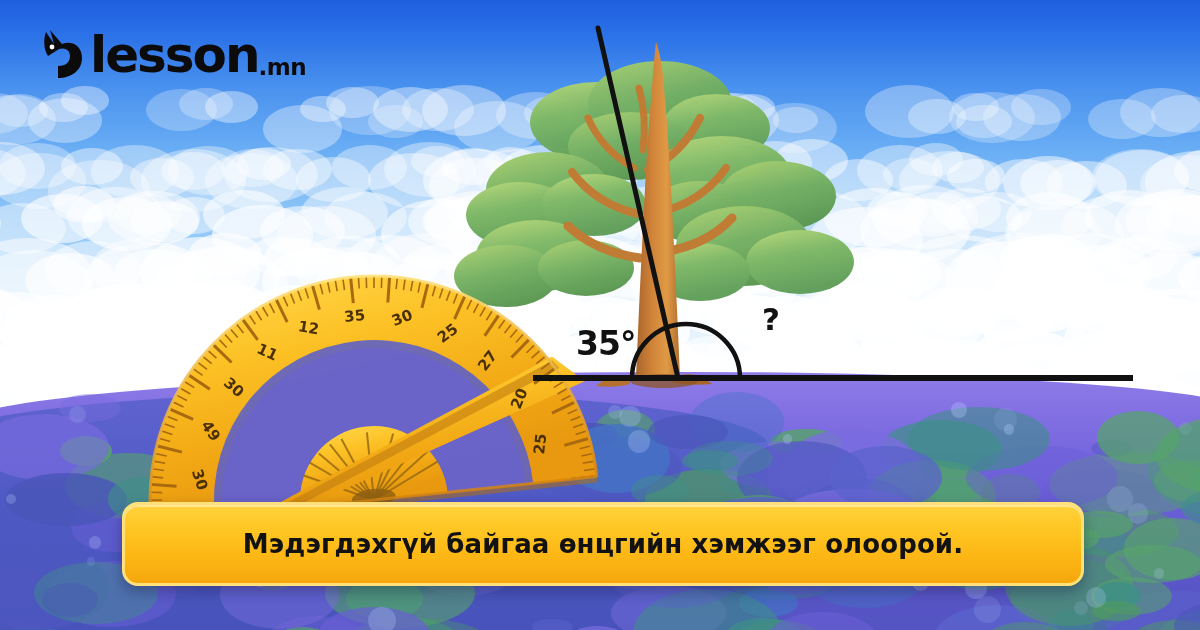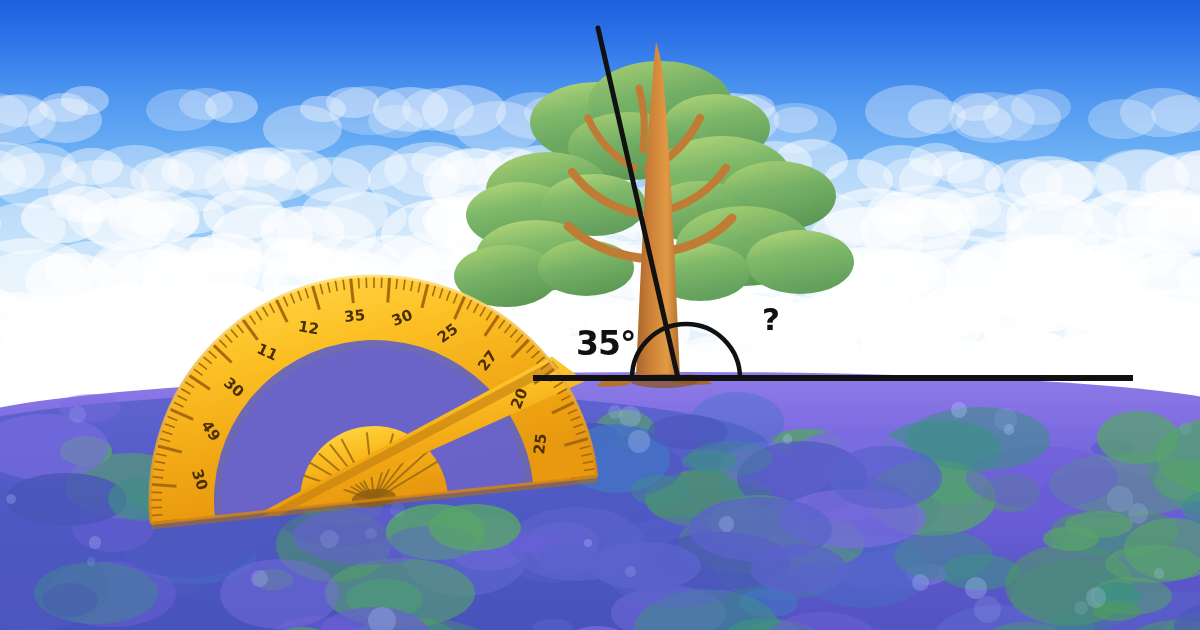--- a/index.html
+++ b/index.html
@@ -861,15 +861,28 @@
     <path d="M632 378 A 54 54 0 0 1 740 378" fill="none" stroke="#111111" stroke-width="4.5"></path>
 
     <line x1="598" y1="28" x2="678" y2="378" stroke="#111111" stroke-width="5" stroke-linecap="round"></line>
 
     <line x1="533" y1="378" x2="1133" y2="378" stroke="#111111" stroke-width="6" stroke-linecap="butt"></line>
   </svg>
 
   <div class="anglelabel" id="lbl-known">35°</div>
   <div class="anglelabel" id="lbl-unknown">?</div>
 
-
+  <div class="logo">
+    <svg width="58" height="58" viewBox="0 0 58 58" aria-hidden="true">
+      <path d="M10 6 L18 18 L14 4 L26 18 C36 14 46 20 46 32
+               C46 44 36 52 22 52 L22 40 C30 40 34 36 34 30
+               C34 24 29 21 23 23 L12 30 C8 24 7 14 10 6 Z" fill="#0b0b0b"></path>
+      <circle cx="16" cy="21" r="2.4" fill="#ffffff"></circle>
+    </svg>
+    <span class="logo-wordmark">lesson</span>
+    <span class="logo-tld">.mn</span>
+  </div>
+
+  <div class="banner">
+    <span class="banner-text">Мэдэгдэхгүй байгаа өнцгийн хэмжээг олоорой.</span>
+  </div>
 
 </div>
 
 </body></html>

